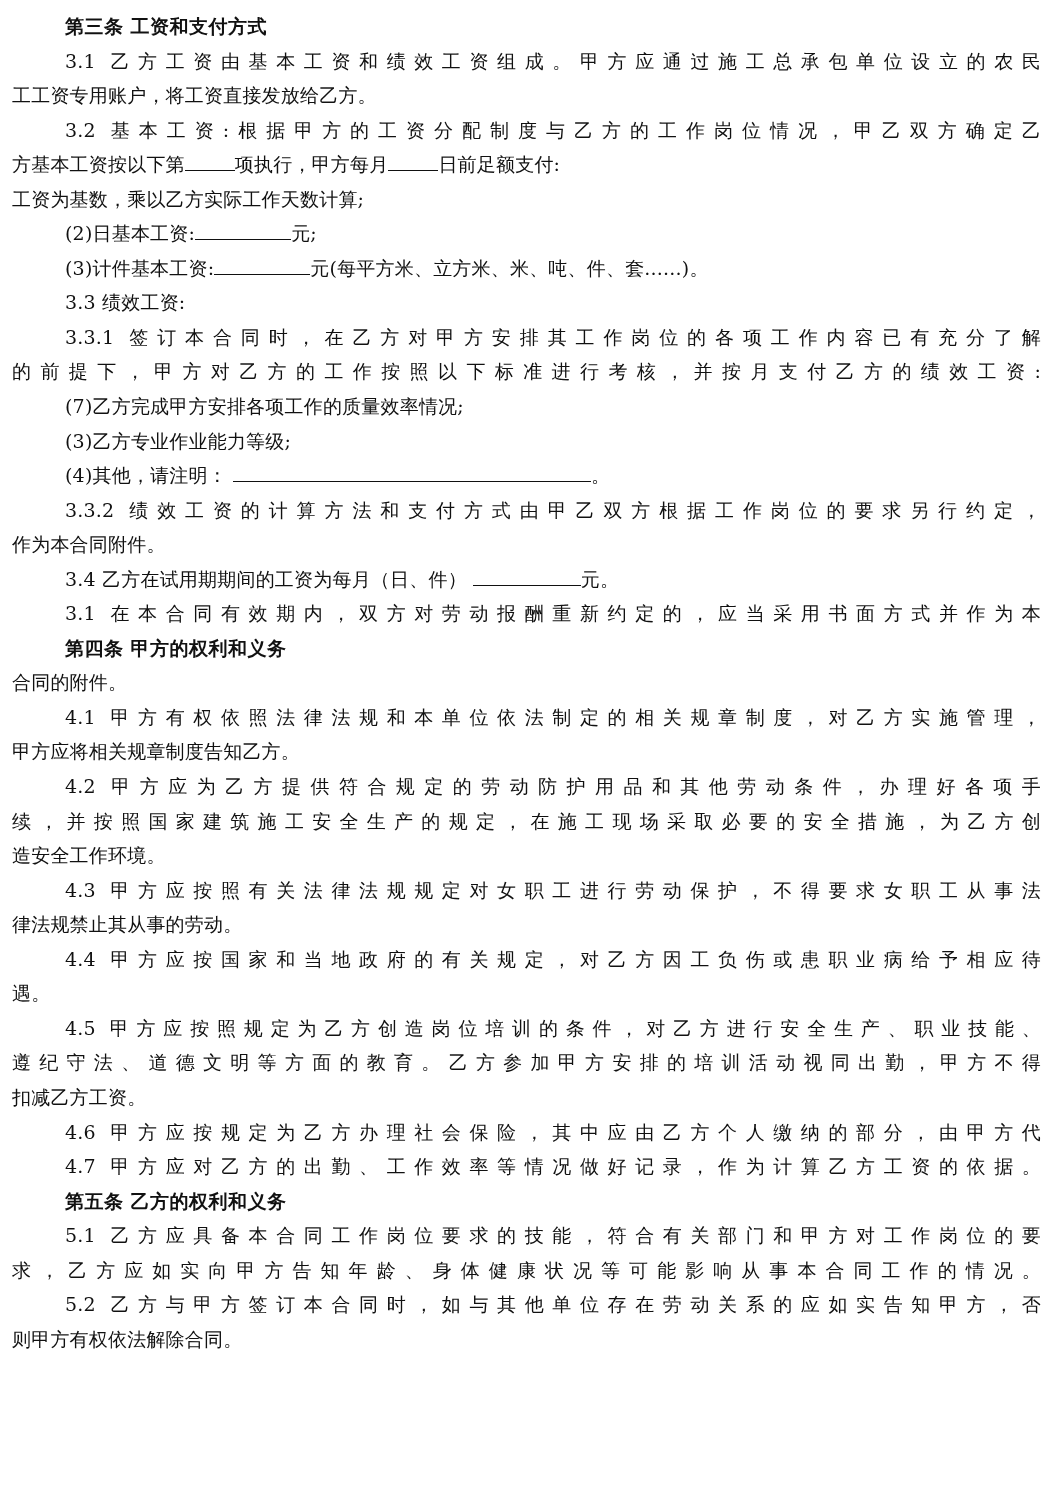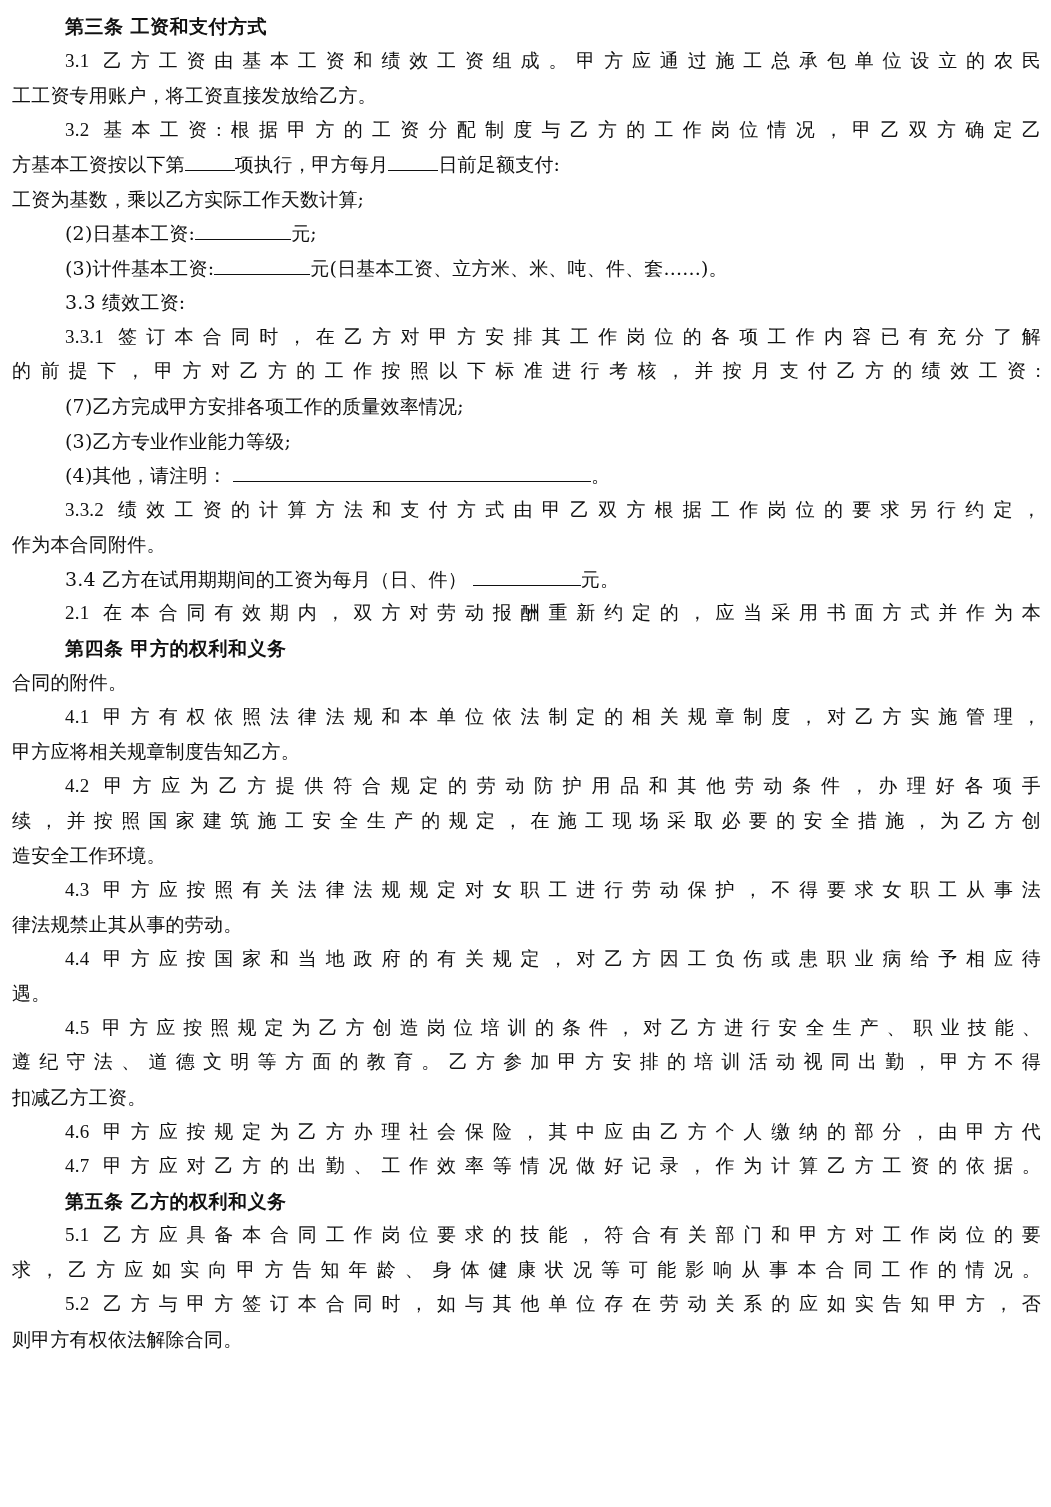--- a/index.html
+++ b/index.html
@@ -37,21 +37,21 @@
   .blank {
     display: inline-block;
     border-bottom: 1.5px solid #111;
     height: 22px;
     vertical-align: baseline;
   }
   .b-short { width: 50px; }
   .b-med { width: 96px; }
   .b-long { width: 108px; }
   .b-xlong { width: 358px; margin-left: 6px; }
-  .just { display: block; text-align: justify; text-align-last: justify; font-family: Liberation Serif, serif; }
+  .just { display: block; text-align: justify; text-align-last: justify; }
 </style>
 </head>
 <body>
 
 <div class="page">
 
   <div class="line indent heading">第三条  工资和支付方式</div>
   <div class="line indent">
       <span class="just">3.1 乙方工资由基本工资和绩效工资组成。甲方应通过施工总承包单位设立的农民</span>
     </div>
@@ -60,21 +60,21 @@
       <span class="just">3.2 基本工资:根据甲方的工资分配制度与乙方的工作岗位情况，甲乙双方确定乙</span>
     </div>
   <div class="line">
     <span>方基本工资按以下第</span><span class="blank b-short"></span><span>项执行，甲方每月</span><span class="blank b-short"></span><span>日前足额支付:</span>
   </div>
   <div class="line">工资为基数，乘以乙方实际工作天数计算;</div>
   <div class="line indent">
     <span>(2)日基本工资:</span><span class="blank b-med"></span><span>元;</span>
   </div>
   <div class="line indent">
-    <span>(3)计件基本工资:</span><span class="blank b-med"></span><span>元(日基本工资、立方米、米、吨、件、套......)。</span>
+    <span>(3)计件基本工资:</span><span class="blank b-med"></span><span>元(每平方米、立方米、米、吨、件、套......)。</span>
   </div>
   <div class="line indent">3.3 绩效工资:</div>
   <div class="line indent">
       <span class="just">3.3.1 签订本合同时，在乙方对甲方安排其工作岗位的各项工作内容已有充分了解</span>
     </div>
   <div class="line">
       <span class="just">的前提下，甲方对乙方的工作按照以下标准进行考核，并按月支付乙方的绩效工资:</span>
     </div>
   <div class="line indent">(7)乙方完成甲方安排各项工作的质量效率情况;</div>
   <div class="line indent">(3)乙方专业作业能力等级;</div>
@@ -82,21 +82,21 @@
     <span>(4)其他，请注明：</span><span class="blank b-xlong"></span><span>。</span>
   </div>
   <div class="line indent">
       <span class="just">3.3.2 绩效工资的计算方法和支付方式由甲乙双方根据工作岗位的要求另行约定，</span>
     </div>
   <div class="line">作为本合同附件。</div>
   <div class="line indent">
     <span>3.4 乙方在试用期期间的工资为每月（日、件）</span><span class="blank b-long" style="margin-left:6px;"></span><span>元。</span>
   </div>
   <div class="line indent">
-      <span class="just">2.1 在本合同有效期内，双方对劳动报酬重新约定的，应当采用书面方式并作为本</span>
+      <span class="just">3.1 在本合同有效期内，双方对劳动报酬重新约定的，应当采用书面方式并作为本</span>
     </div>
   <div class="line indent heading">第四条  甲方的权利和义务</div>
 
   <div class="line">合同的附件。</div>
   <div class="line indent">
       <span class="just">4.1 甲方有权依照法律法规和本单位依法制定的相关规章制度，对乙方实施管理，</span>
     </div>
   <div class="line">甲方应将相关规章制度告知乙方。</div>
   <div class="line indent">
       <span class="just">4.2 甲方应为乙方提供符合规定的劳动防护用品和其他劳动条件，办理好各项手</span>

